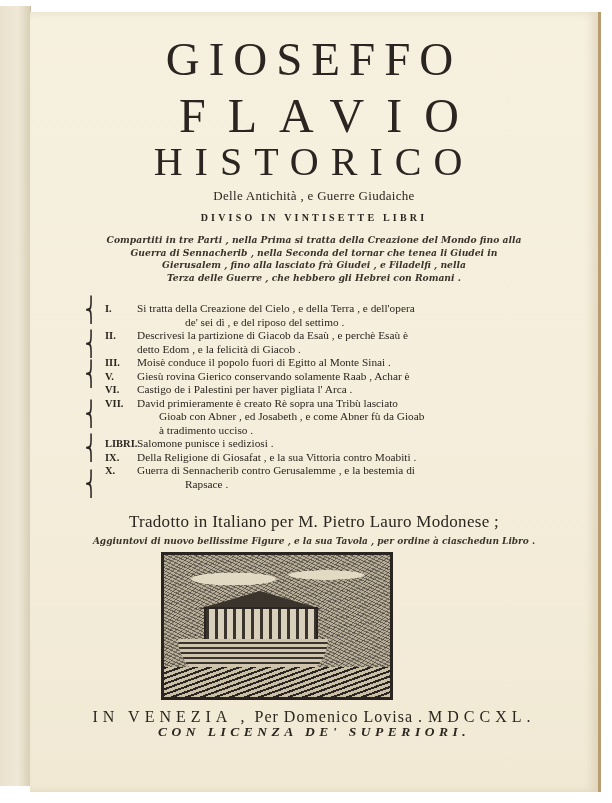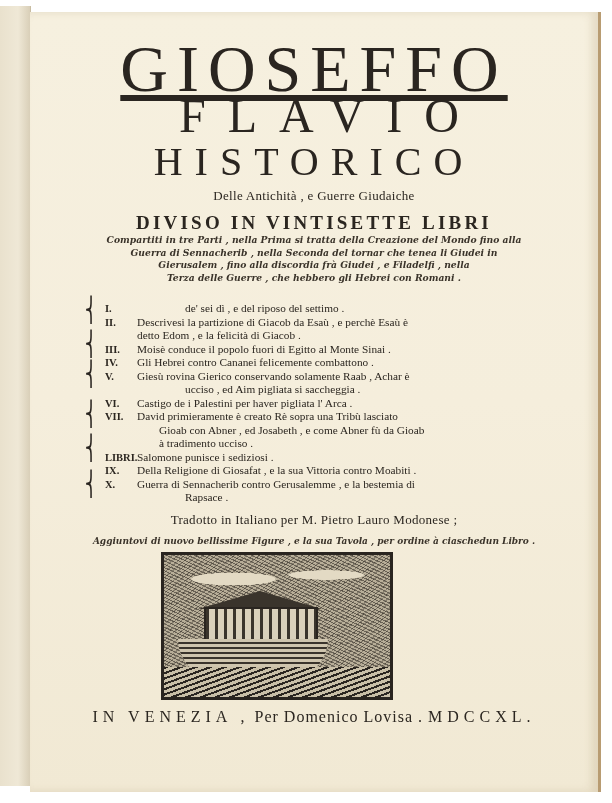--- a/index.html
+++ b/index.html
@@ -16,37 +16,37 @@
       position: absolute; left: 30px; top: 12px; width: 568px; height: 780px;
       background: linear-gradient(180deg, #f6f0df 0%, #f5eedc 50%, #f1e9d4 100%);
       border-right: 3px solid #b89c72;
       box-shadow: inset -6px 0 8px rgba(150,120,80,0.18);
     }
     .corner-note {
       position: absolute; right: 22px; top: 12px; font-size: 11px; color: #e1d7c0;
       font-style: italic; letter-spacing: 2px;
     }
     .center { position: absolute; left: 0; width: 568px; text-align: center; }
-    .t1 { top: 24px; font-size: 66px; letter-spacing: 9px; line-height: 1; color: #2a2520; text-decoration: underline; }
+    .t1 { top: 24px; font-size: 47px; letter-spacing: 9px; line-height: 1; color: #2a2520; }
     .t2 { top: 80px; font-size: 48px; letter-spacing: 22px; line-height: 1; padding-left: 16px; color: #2a2520; }
     .t3 { top: 130px; font-size: 40px; letter-spacing: 12px; line-height: 1; color: #2a2520; }
     .t4 { top: 176px; font-size: 13px; letter-spacing: 0.3px; }
-    .t5 { top: 200px; font-size: 19px; letter-spacing: 3.2px; font-weight: bold; }
+    .t5 { top: 200px; font-size: 10px; letter-spacing: 3.2px; font-weight: bold; }
     .summary {
       top: 222px; font-size: 9.2px; font-style: italic; font-weight: bold; line-height: 12.5px;
       font-family: "DejaVu Serif", serif; color: #3a332a;
     }
     .summary div { white-space: nowrap; }
     .books { position: absolute; left: 75px; top: 290px; width: 460px; font-size: 11.3px; line-height: 13.5px; }
     .book { display: flex; }
     .book .num { width: 32px; flex: none; font-weight: bold; font-size: 10.5px; }
     .book .txt { flex: 1; }
     .book .txt .line2 { padding-left: 48px; }
     .brace { position: absolute; left: 52px; font-size: 24px; color: #2a2520; font-family: "DejaVu Serif", serif; transform: scaleX(0.7); }
-    .trans { top: 500px; font-size: 13px; letter-spacing: 0.3px; }
+    .trans { top: 500px; font-size: 17px; letter-spacing: 0.3px; }
     .agg { top: 524px; font-size: 9px; font-style: italic; font-weight: bold; font-family: "DejaVu Serif", serif; color: #3a332a; }
     .woodcut {
       position: absolute; left: 131px; top: 540px; width: 232px; height: 148px;
       background:
         repeating-linear-gradient(25deg, rgba(40,35,30,0.55) 0 1px, transparent 1px 3px),
         repeating-linear-gradient(-40deg, rgba(40,35,30,0.35) 0 1px, transparent 1px 4px),
         #b8ae98;
       border: 3px solid #2a2520; box-sizing: border-box; overflow: hidden;
     }
     .woodcut .ark {
@@ -86,62 +86,56 @@
 
   <div class="center t1">GIOSEFFO</div>
   <div class="center t2">FLAVIO</div>
   <div class="center t3">HISTORICO</div>
   <div class="center t4">Delle Antichità , e Guerre Giudaiche</div>
   <div class="center t5">DIVISO IN VINTISETTE LIBRI</div>
 
   <div class="center summary">
     <div>Compartiti in tre Parti , nella Prima si tratta della Creazione del Mondo fino alla</div>
     <div>Guerra di Sennacherib , nella Seconda del tornar che tenea li Giudei in</div>
-    <div>Gierusalem , fino alla discordia frà Giudei , e Filadelfi , nella</div>
+    <div>Gierusalem , fino alla lasciato frà Giudei , e Filadelfi , nella</div>
     <div>Terza delle Guerre , che hebbero gli Hebrei con Romani .</div>
   </div>
 
   <span class="brace" style="top:284px;">⎨</span>
   <span class="brace" style="top:318px;">⎨</span>
   <span class="brace" style="top:348px;">⎨</span>
   <span class="brace" style="top:388px;">⎨</span>
   <span class="brace" style="top:422px;">⎨</span>
   <span class="brace" style="top:458px;">⎨</span>
 
   <div class="books">
     <div class="book">
       <span class="num">I.</span>
       <span class="txt">
+          <div>Si tratta della Creazione del Cielo , e della Terra , e dell'opera</div>
           <div class="line2">de' sei dì , e del riposo del settimo .</div>
         </span>
     </div>
     <div class="book">
       <span class="num">II.</span>
       <span class="txt">
           <div>Descrivesi la partizione di Giacob da Esaù , e perchè Esaù è</div>
           <div class="line2" style="padding-left:0">detto Edom , e la felicità di Giacob .</div>
         </span>
     </div>
     <div class="book">
       <span class="num">III.</span>
       <span class="txt">
           <div>Moisè conduce il popolo fuori di Egitto al Monte Sinai .</div>
         </span>
     </div>
     <div class="book">
-      <span class="num">IV.</span>
-      <span class="txt">
-          <div>Gli Hebrei contro Cananei felicemente combattono .</div>
-        </span>
-    </div>
-    <div class="book">
       <span class="num">V.</span>
       <span class="txt">
           <div>Giesù rovina Gierico conservando solamente Raab , Achar è</div>
-          <div class="line2">ucciso , ed Aim pigliata si saccheggia .</div>
         </span>
     </div>
     <div class="book">
       <span class="num">VI.</span>
       <span class="txt">
           <div>Castigo de i Palestini per haver pigliata l' Arca .</div>
         </span>
     </div>
     <div class="book">
       <span class="num">VII.</span>
@@ -181,14 +175,15 @@
     <div class="ark"></div>
     <div class="hull"></div>
     <div class="ground"></div>
   </div>
 
   <div class="center imprint">
     <span class="big">IN VENEZIA ,</span>
     <span>Per Domenico Lovisa .</span>
     <span class="big">MDCCXL.</span>
   </div>
+  <div class="center licenza">CON LICENZA DE' SUPERIORI.</div>
 
 </div>
 
 </body></html>

